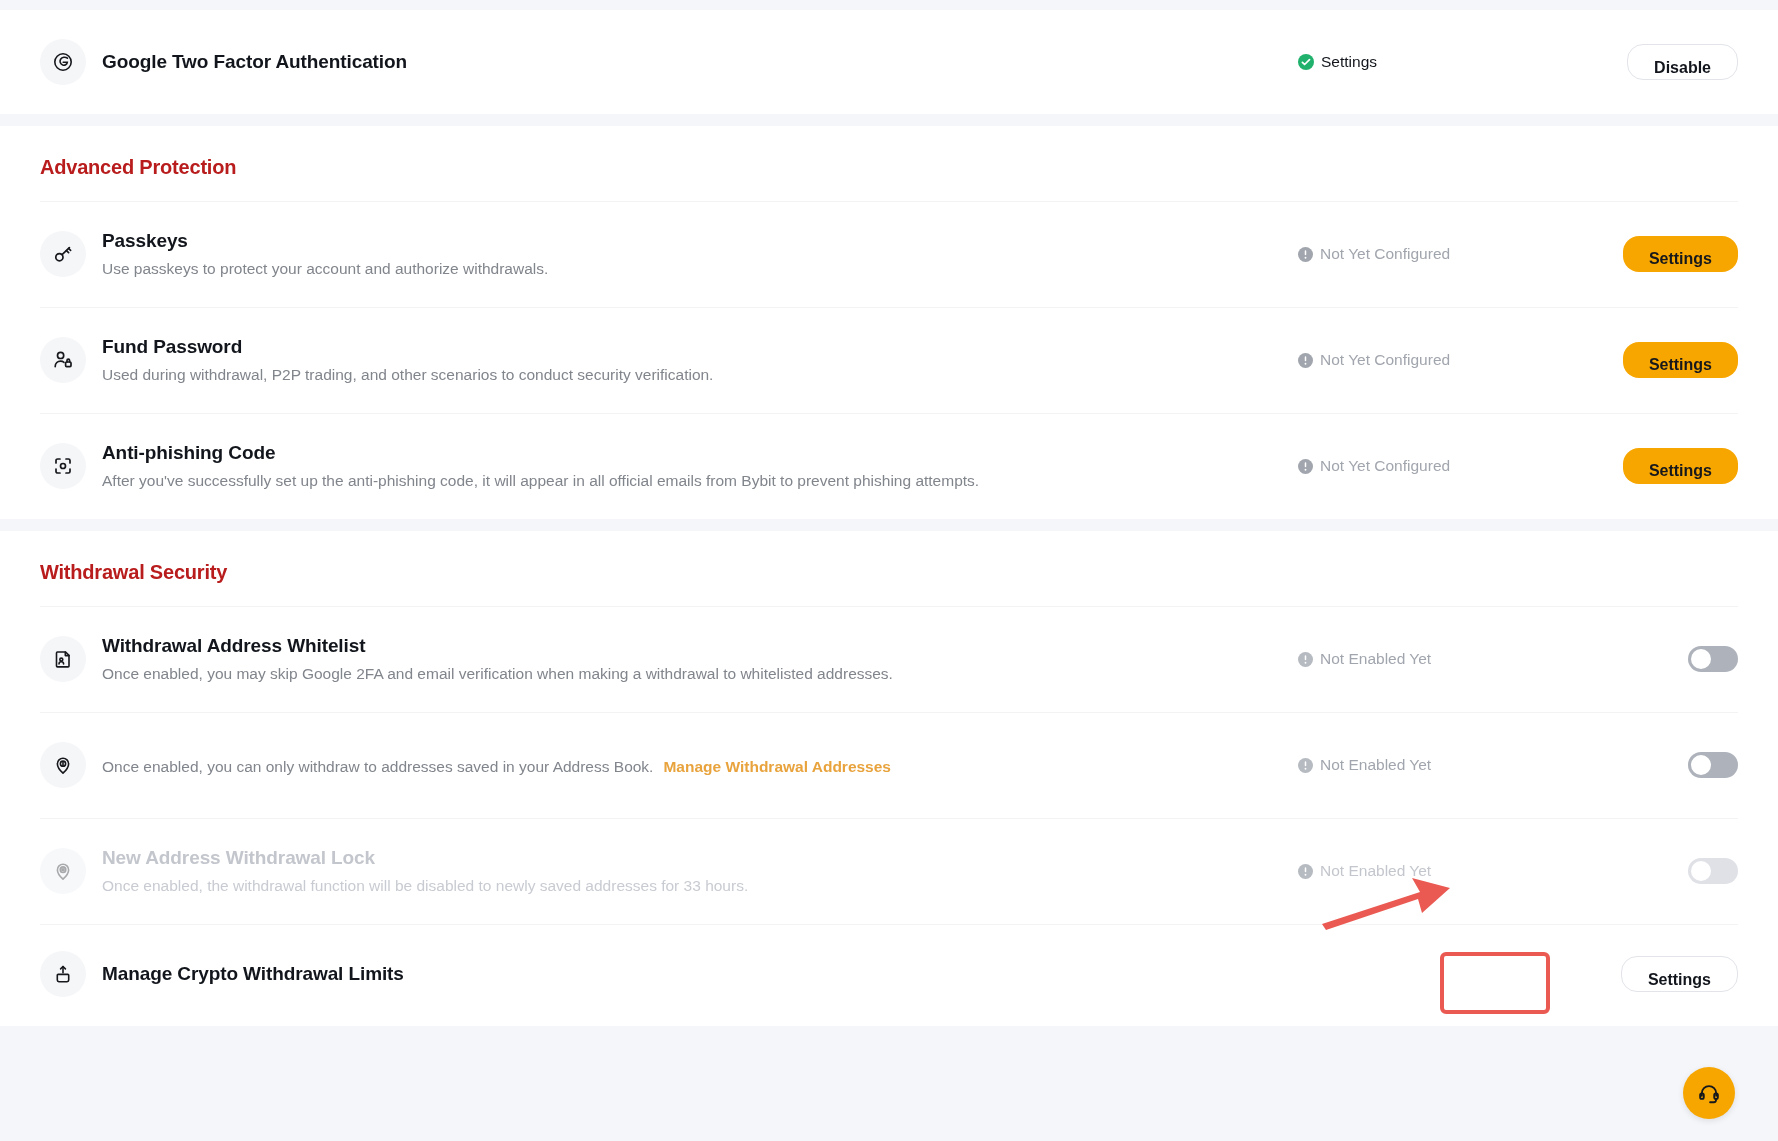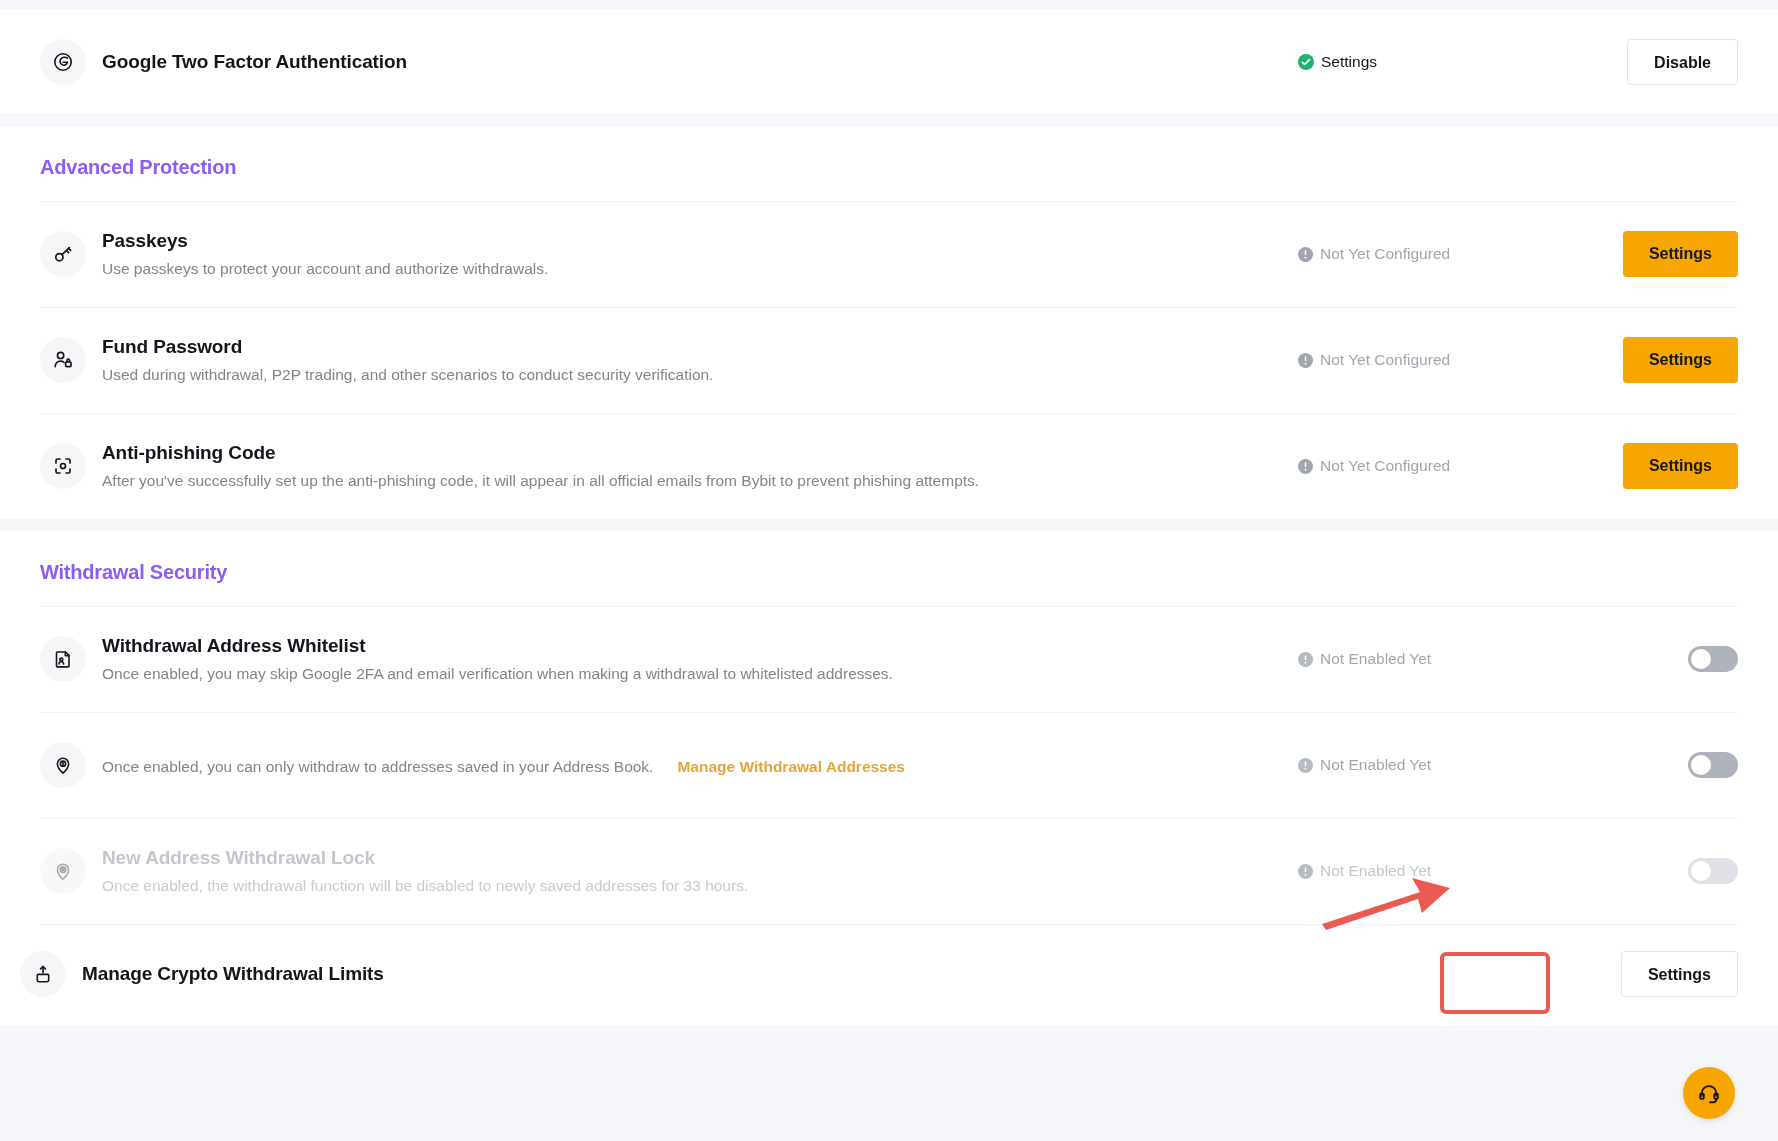--- a/index.html
+++ b/index.html
@@ -80,21 +80,21 @@
   }
   .row-desc {
     font-size: 15.5px;
     color: #81858c;
     line-height: 1.5;
     margin-top: 4px;
   }
   .row-desc .link {
     color: #e8a33d;
     font-weight: bold;
-    margin-left: 24px;
+    margin-left: 10px;
     cursor: pointer;
   }
 
   .row-status {
     display: flex;
     align-items: center;
     gap: 7px;
     font-size: 15.5px;
     color: #a1a5ad;
     white-space: nowrap;
@@ -116,23 +116,23 @@
     width: 240px;
     display: flex;
     justify-content: flex-start;
   }
 
   
   .btn {
     font-family: "Liberation Sans", sans-serif;
     font-size: 16px;
     font-weight: bold;
-    border-radius: 4px;
+    border-radius: 16px;
     padding: 0 26px;
-    height: 46px;
+    height: 36px;
     line-height: 46px;
     cursor: pointer;
     border: none;
     text-align: center;
     white-space: nowrap;
   }
   .btn-outline {
     background: #fff;
     border: 1px solid #e2e4e9;
     color: #12161c;
@@ -140,21 +140,21 @@
   .btn-primary {
     background: #f7a600;
     color: #16181c;
   }
 
   
   .section-title {
     font-size: 20px;
     font-weight: bold;
     padding: 30px 40px 22px 40px;
-    color: #8b5cf6;
+    color: #b91c1c;
     letter-spacing: -0.2px;
   }
 
   
   .toggle {
     width: 50px;
     height: 26px;
     border-radius: 13px;
     background: #aeb2ba;
     position: relative;
@@ -421,21 +421,21 @@
         <span>Not Enabled Yet</span>
       </div>
     </div>
     <div class="row-action">
       <div class="toggle disabled">
         <span class="knob"></span>
       </div>
     </div>
   </div>
 
-  <div class="row" style="min-height:100px;padding-left:20px;">
+  <div class="row" style="min-height:100px;">
     <span class="icon-wrap">
       <svg width="24" height="24" viewBox="0 0 24 24" fill="none" stroke="#16181c" stroke-width="1.6" stroke-linecap="round" stroke-linejoin="round">
         <path d="M12 4.6v6.2"></path>
         <path d="M9.6 6.9 12 4.5l2.4 2.4"></path>
         <path d="M7.2 12.4h9.6a.9.9 0 0 1 .9.9v4.8a1.6 1.6 0 0 1-1.6 1.6H7.9a1.6 1.6 0 0 1-1.6-1.6v-4.8a.9.9 0 0 1 .9-.9z"></path>
       </svg>
     </span>
     <div class="row-text">
       <div class="row-title">Manage Crypto Withdrawal Limits</div>
     </div>

